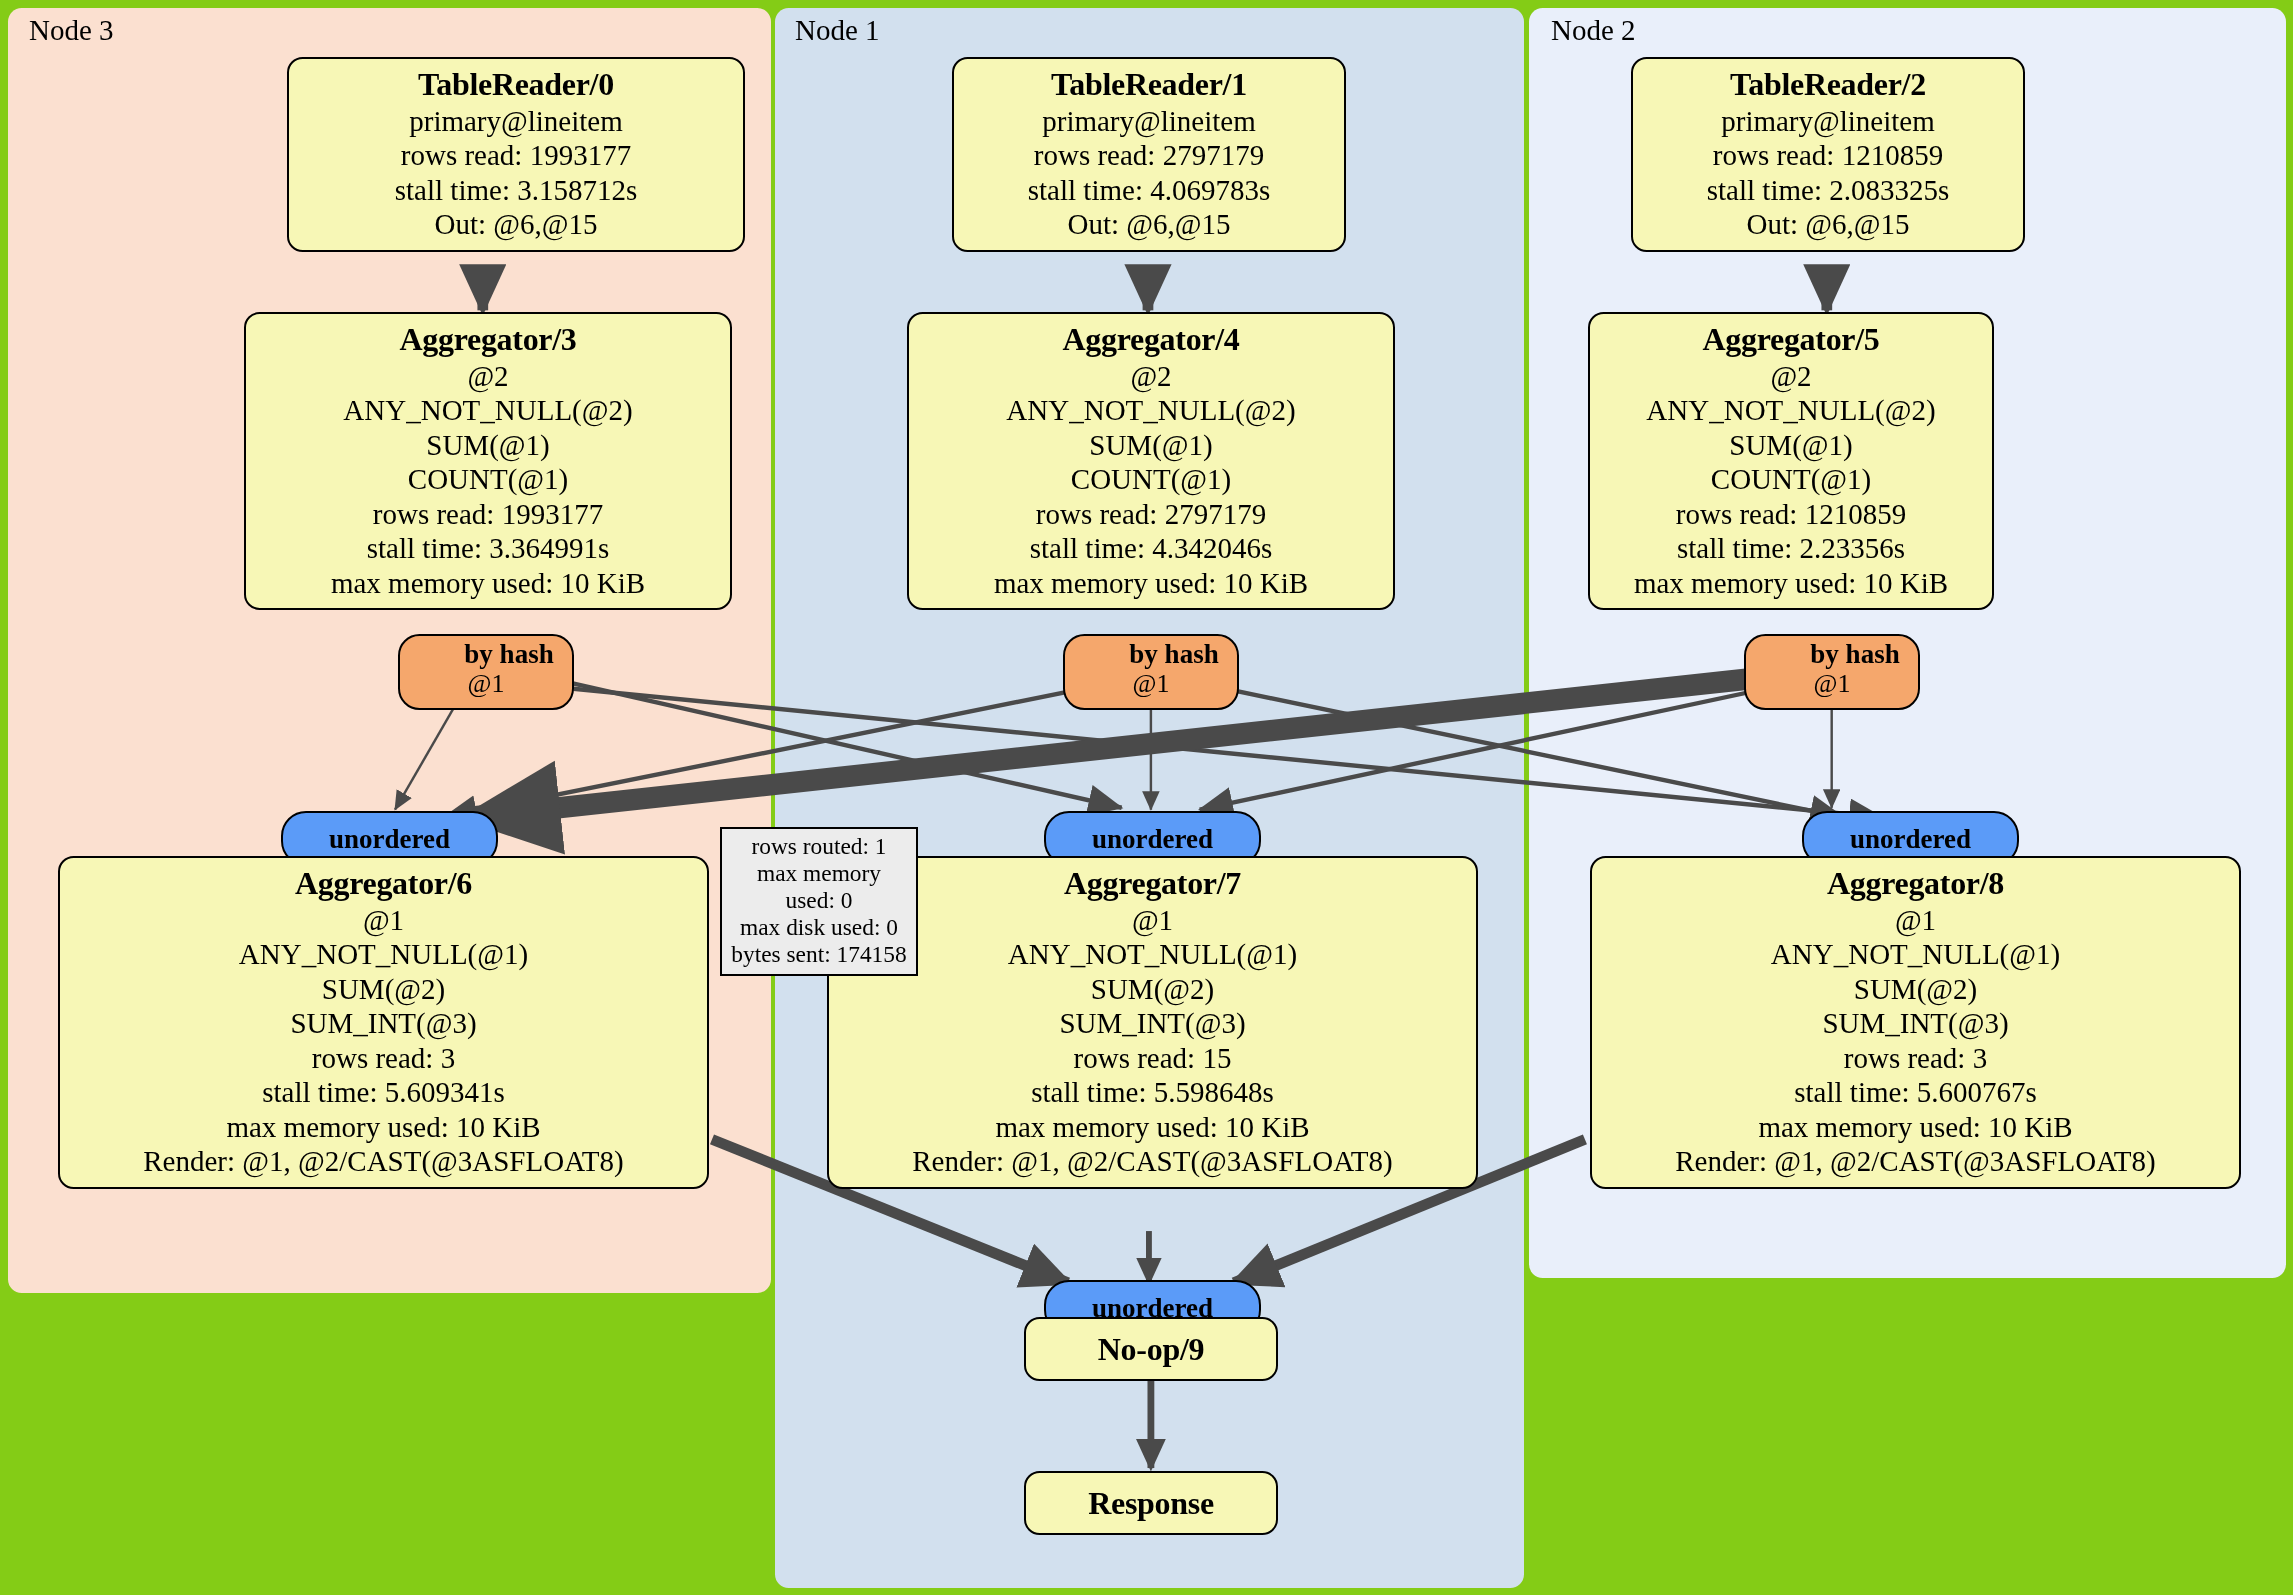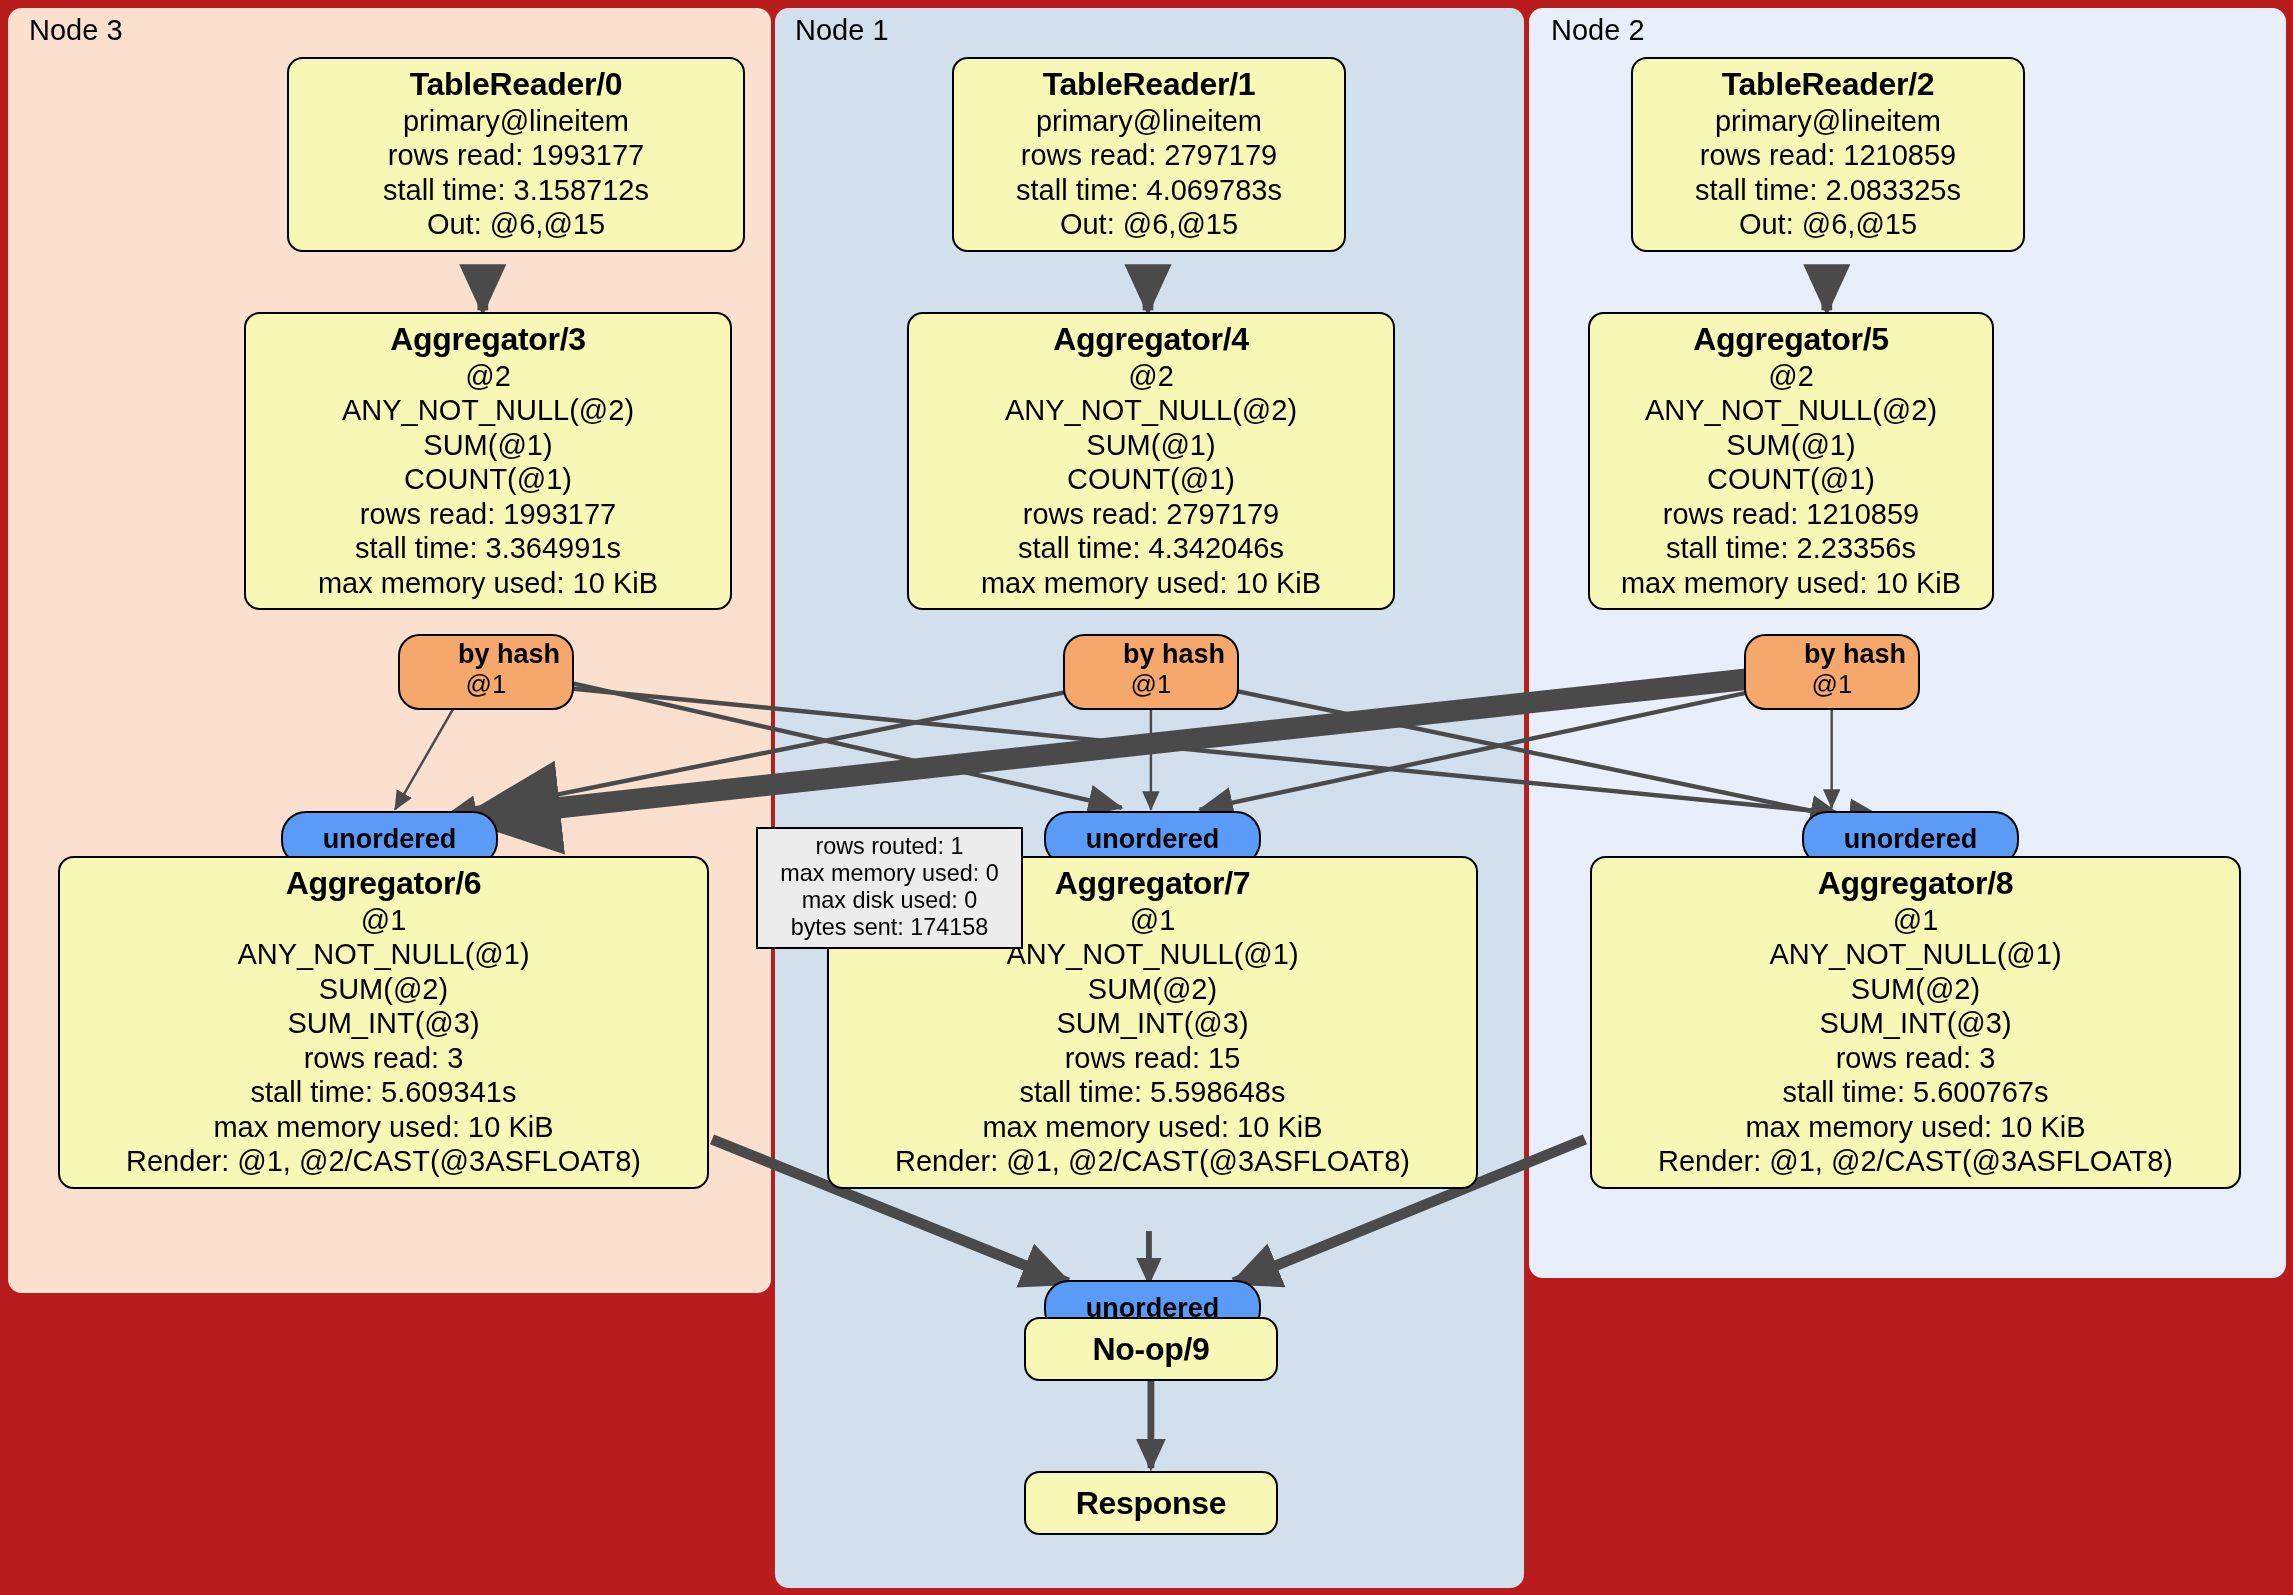--- a/index.html
+++ b/index.html
@@ -4,22 +4,22 @@
 <style>
   html, body {
     margin: 0;
     padding: 0;
     background: #ffffff;
   }
   #stage {
     position: relative;
     width: 2294px;
     height: 1596px;
-    background: #b91c1c;
-    font-family: Liberation Sans, sans-serif;
+    background: #84cc16;
+    font-family: Liberation Serif, serif;
     overflow: hidden;
   }
   .cluster {
     position: absolute;
     border-radius: 13.7px;
     box-sizing: border-box;
   }
   .cluster-label {
     position: absolute;
     font-size: 29px;
@@ -259,21 +259,21 @@
     <div class="line">@1</div>
     <div class="line">ANY_NOT_NULL(@1)</div>
     <div class="line">SUM(@2)</div>
     <div class="line">SUM_INT(@3)</div>
     <div class="line">rows read: 3</div>
     <div class="line">stall time: 5.600767s</div>
     <div class="line">max memory used: 10 KiB</div>
     <div class="line">Render: @1, @2/CAST(@3ASFLOAT8)</div>
   </div>
 
-  <div class="tooltip" style="left:756px; top:827px; width:267px;">
+  <div class="tooltip" style="left:720px; top:827px; width:198px;">
     <div>rows routed: 1</div>
     <div>max memory used: 0</div>
     <div>max disk used: 0</div>
     <div>bytes sent: 174158</div>
   </div>
 
   <div class="pill unordered" style="left:1044px; top:1280px; width:217px; height:55px;">
     <div class="t1">unordered</div>
   </div>
 

